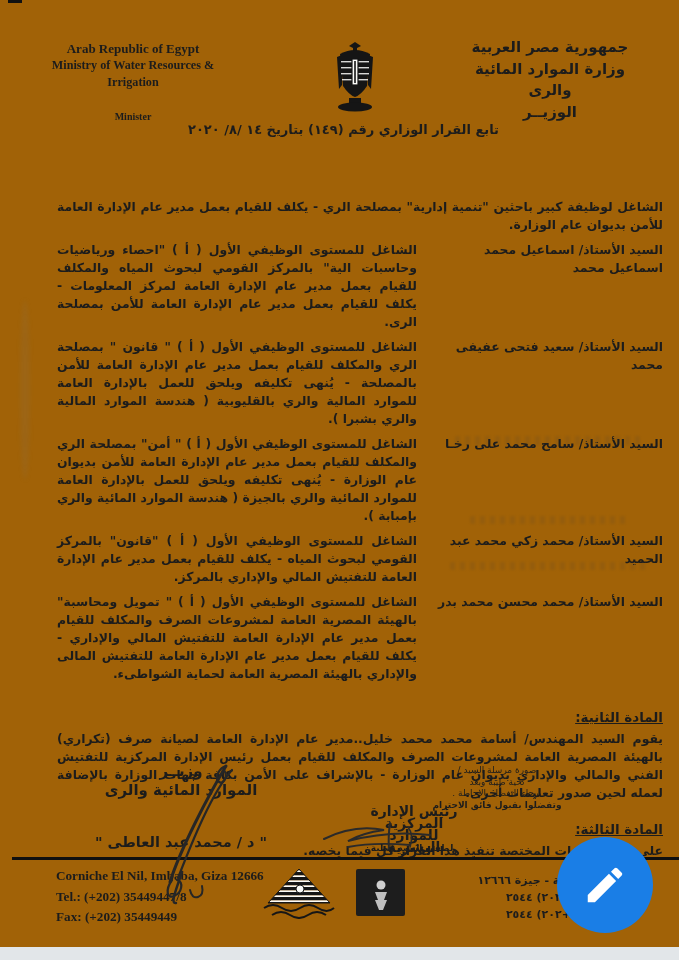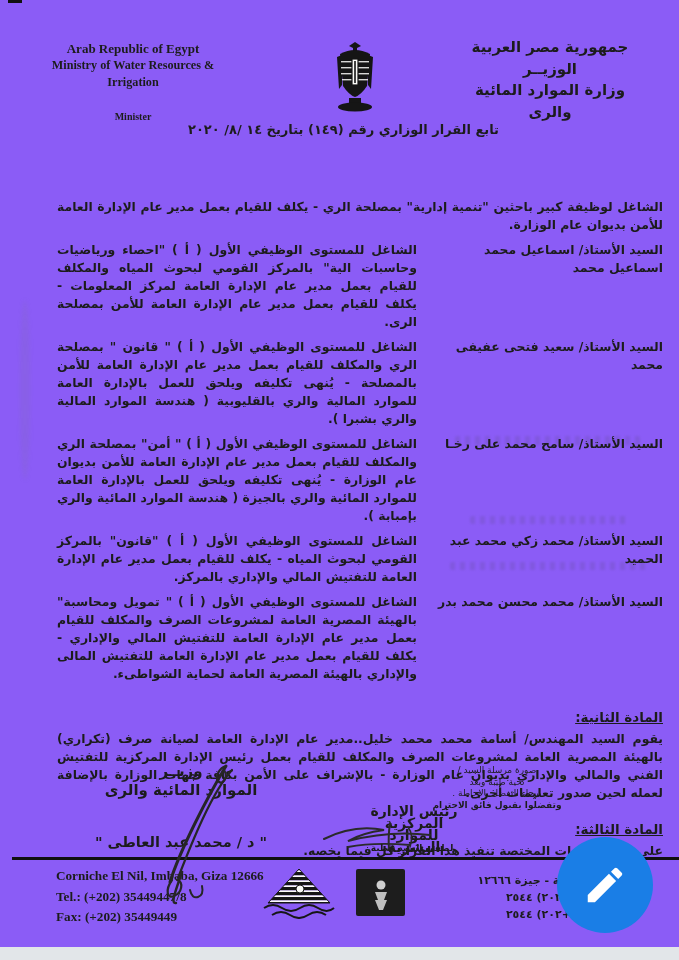--- a/index.html
+++ b/index.html
@@ -1,16 +1,16 @@
 <!DOCTYPE html>
 <html lang="ar"><head>
 <meta charset="utf-8">
 <style>
   html,body{margin:0;padding:0;background:#ffffff;}
-  .page{position:relative;width:679px;height:960px;background:#8b5cf6;overflow:hidden;
+  .page{position:relative;width:679px;height:960px;background:#a16207;overflow:hidden;
         color:#1c1c1c;}
   .ar{font-family:"DejaVu Sans",sans-serif;font-weight:700;}
   .en{font-family:"Liberation Serif",serif;font-weight:700;}
   .abs{position:absolute;}
 
   
   .hdr-en{left:42px;top:40px;width:182px;text-align:center;line-height:17px;}
   .hdr-en .l1{font-size:13px;}
   .hdr-en .l2{font-size:12.2px;}
   .hdr-en .l3{font-size:10px;margin-top:17px;}
@@ -89,22 +89,22 @@
         <rect x="12" y="32" width="28" height="1.4"></rect>
         <rect x="13" y="38" width="26" height="1.4"></rect>
       </g>
       <rect x="23" y="18" width="6" height="26" fill="#fbfbf8" stroke="#151515" stroke-width="1.2"></rect>
       <rect x="25.2" y="20" width="1.6" height="22" fill="#151515"></rect>
     </svg>
   </div>
 
   <div class="abs hdr-ar ar">
     <div>جمهورية مصر العربية</div>
+    <div>وزارة الموارد المائية والرى</div>
     <div>الوزيــر</div>
-    <div>وزارة الموارد المائية والرى</div>
   </div>
 
   <div class="abs decree ar">تابع القرار الوزاري رقم (١٤٩) بتاريخ ١٤ /٨/ ٢٠٢٠</div>
 
   <div class="abs bodycol ar">
 
     <div class="assign">
       <div class="desc">الشاغل لوظيفة كبير باحثين "تنمية إدارية" بمصلحة الري - يكلف للقيام بعمل مدير عام الإدارة العامة للأمن بديوان عام الوزارة.</div>
     </div>
     <div class="assign">

